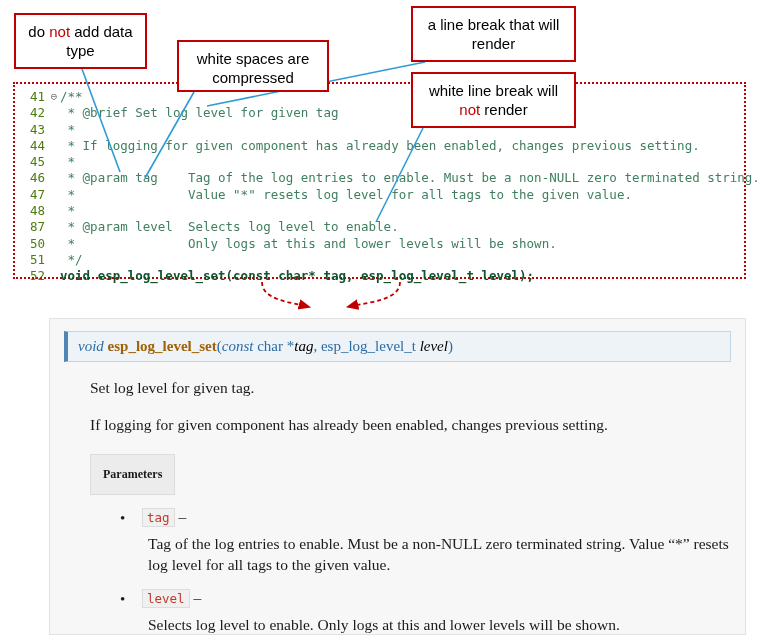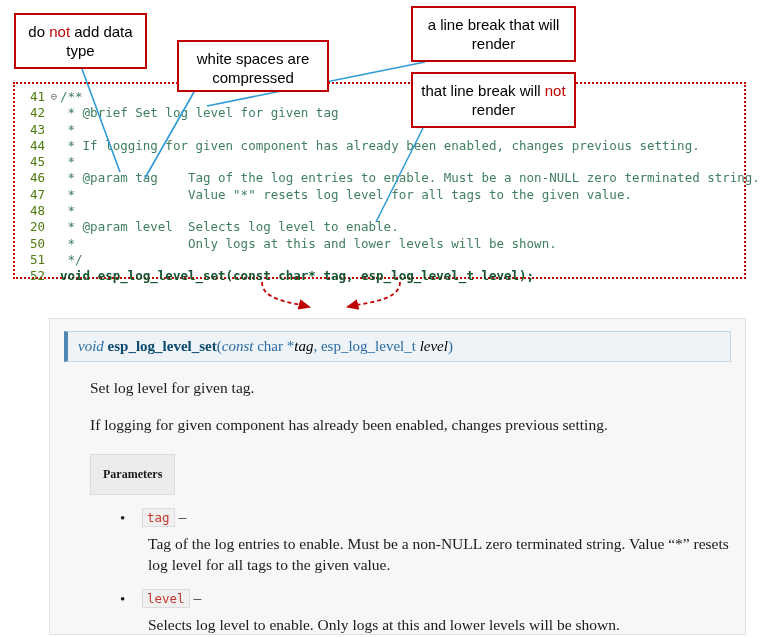--- a/index.html
+++ b/index.html
@@ -147,21 +147,21 @@
     background: #eef3f8;
     border: 1px solid #c3d4e3;
     border-left: 4px solid #4f86b5;
     font-family: "Liberation Serif", serif;
     font-size: 15px;
     color: #2b6ca3;
     white-space: nowrap;
   }
   #doc-signature .fname {
     font-weight: bold;
-    color: #0c4a6e;
+    color: #a16207;
     margin-top: 48px;
   }
   #doc-signature .kwd {
     color: #2b6ca3;
     font-style: italic;
   }
   #doc-signature .ptype {
     color: #2b6ca3;
   }
   #doc-signature .pname {
@@ -229,21 +229,21 @@
 
 <div class="callout" id="callout-datatype">
   <span>do </span><span class="hl">not</span><span> add data type</span>
 </div>
 
 <div class="callout" id="callout-whitespace">white spaces are  compressed</div>
 
 <div class="callout" id="callout-linebreak-render">a line break that will render</div>
 
 <div class="callout" id="callout-linebreak-norender">
-  <span>that line break will </span><span class="hl">not</span><span> render</span>
+  <span>white line break will </span><span class="hl">not</span><span> render</span>
 </div>
 
 <svg id="leaders" viewBox="0 0 767 637">
   <line x1="82" y1="69" x2="120" y2="172" stroke="#2e9bd6" stroke-width="1.6"></line>
   <line x1="194" y1="92" x2="145" y2="178" stroke="#2e9bd6" stroke-width="1.6"></line>
   <line x1="425" y1="62" x2="207" y2="106" stroke="#2e9bd6" stroke-width="1.6"></line>
   <line x1="423" y1="128" x2="376" y2="222" stroke="#2e9bd6" stroke-width="1.6"></line>
 </svg>
 
 <div id="code-panel">
@@ -275,21 +275,21 @@
 
     <div class="code-row">
       <span class="ln">47</span><span class="fold"></span><span class="code-text"> *               Value "*" resets log level for all tags to the given value.</span>
     </div>
 
     <div class="code-row">
       <span class="ln">48</span><span class="fold"></span><span class="code-text"> *</span>
     </div>
 
     <div class="code-row">
-      <span class="ln">20</span><span class="fold"></span><span class="code-text"> * @param level  Selects log level to enable.</span>
+      <span class="ln">87</span><span class="fold"></span><span class="code-text"> * @param level  Selects log level to enable.</span>
     </div>
 
     <div class="code-row">
       <span class="ln">50</span><span class="fold"></span><span class="code-text"> *               Only logs at this and lower levels will be shown.</span>
     </div>
 
     <div class="code-row">
       <span class="ln">51</span><span class="fold"></span><span class="code-text"> */</span>
     </div>
 

